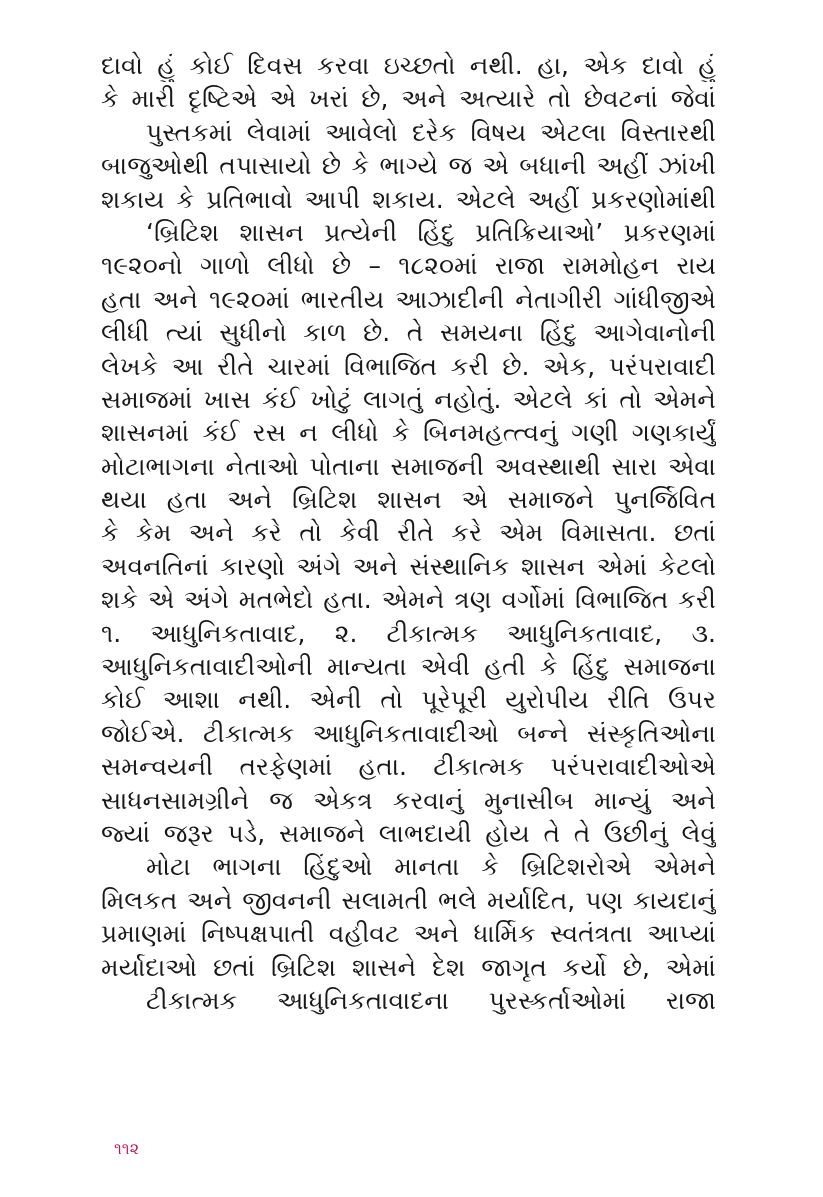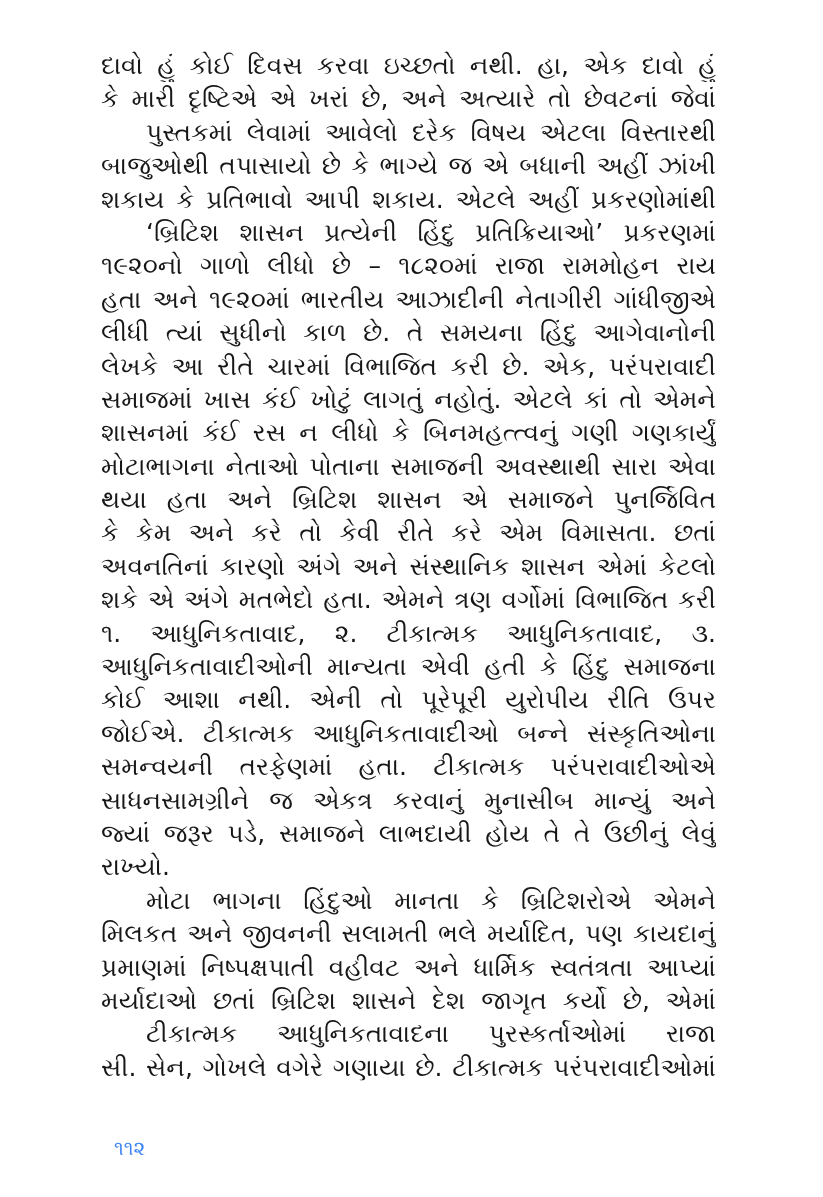--- a/index.html
+++ b/index.html
@@ -29,23 +29,23 @@
     text-align-last: justify;
     white-space: normal;
     word-spacing: 0.05em;
     color: #171717;
   }
   .line.indent { text-indent: 45px; }
   .line.flush { text-align-last: left; }
   .page-number {
     position: absolute;
     left: 114px; top: 1132px;
-    font-size: 20px;
+    font-size: 16px;
     line-height: 33px;
-    color: #3b82f6;
+    color: #be185d;
   }
 </style>
 </head>
 <body>
 
 <div class="page">
   <div class="text-block">
       <div class="line">દાવો હું કોઈ દિવસ કરવા ઇચ્છતો નથી. હા, એક દાવો હું અવશ્ય કરું છું</div>
       <div class="line flush">કે મારી દૃષ્ટિએ એ ખરાં છે, અને અત્યારે તો છેવટનાં જેવાં લાગે છે.’</div>
       <div class="line indent">પુસ્તકમાં લેવામાં આવેલો દરેક વિષય એટલા વિસ્તારથી અને એટલી</div>
@@ -63,22 +63,20 @@
       <div class="line">કે કેમ અને કરે તો કેવી રીતે કરે એમ વિમાસતા. છતાં એમનામાં</div>
       <div class="line">અવનતિનાં કારણો અંગે અને સંસ્થાનિક શાસન એમાં કેટલો પ્રાણ પૂરી</div>
       <div class="line">શકે એ અંગે મતભેદો હતા. એમને ત્રણ વર્ગોમાં વિભાજિત કરી શકાય –</div>
       <div class="line">૧. આધુનિકતાવાદ, ૨. ટીકાત્મક આધુનિકતાવાદ, ૩. ટીકાત્મક પરંપરાવાદ.</div>
       <div class="line">આધુનિકતાવાદીઓની માન્યતા એવી હતી કે હિંદુ સમાજના પુનર્જીવનની</div>
       <div class="line">કોઈ આશા નથી. એની તો પૂરેપૂરી યુરોપીય રીતિ ઉપર સંરચના થવી</div>
       <div class="line">જોઈએ. ટીકાત્મક આધુનિકતાવાદીઓ બન્ને સંસ્કૃતિઓના સર્જનાત્મક</div>
       <div class="line">સમન્વયની તરફેણમાં હતા. ટીકાત્મક પરંપરાવાદીઓએ પોતાની સ્વદેશી</div>
       <div class="line">સાધનસામગ્રીને જ એકત્ર કરવાનું મુનાસીબ માન્યું અને યુરોપમાંથી જ્યાં</div>
       <div class="line">જ્યાં જરૂર પડે, સમાજને લાભદાયી હોય તે તે ઉછીનું લેવું તેવો અભિગમ</div>
-      <div class="line flush">રાખ્યો.</div>
       <div class="line indent">મોટા ભાગના હિંદુઓ માનતા કે બ્રિટિશરોએ એમને રાજકીય સ્થિરતા,</div>
       <div class="line">મિલકત અને જીવનની સલામતી ભલે મર્યાદિત, પણ કાયદાનું શાસન,</div>
       <div class="line">પ્રમાણમાં નિષ્પક્ષપાતી વહીવટ અને ધાર્મિક સ્વતંત્રતા આપ્યાં છે. બધી</div>
       <div class="line">મર્યાદાઓ છતાં બ્રિટિશ શાસને દેશ જાગૃત કર્યો છે, એમાં પ્રાણ પૂર્યા છે.</div>
       <div class="line indent">ટીકાત્મક આધુનિકતાવાદના પુરસ્કર્તાઓમાં રાજા રામમોહન રાય, કે.</div>
-      <div class="line">સી. સેન, ગોખલે વગેરે ગણાયા છે. ટીકાત્મક પરંપરાવાદીઓમાં</div>
     </div>
   <div class="page-number">૧૧૨</div>
 </div>
 
 </body></html>

